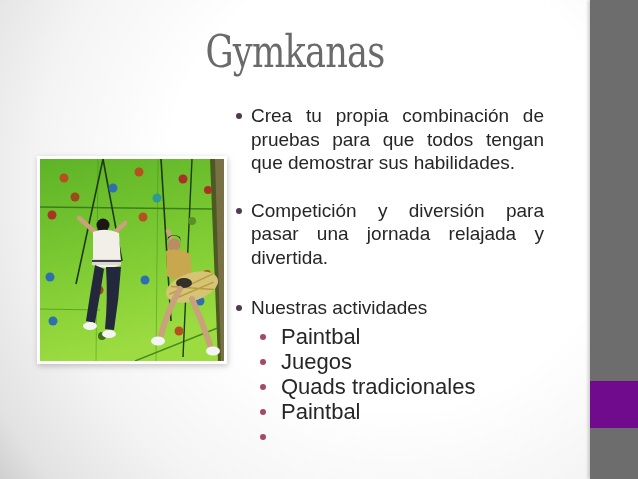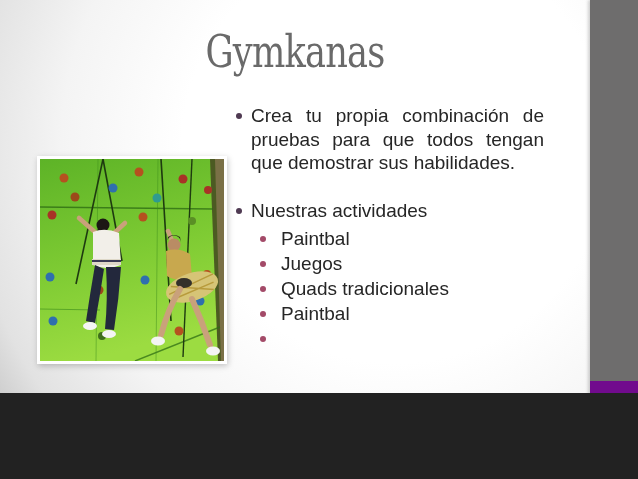--- a/index.html
+++ b/index.html
@@ -1,18 +1,18 @@
 <!DOCTYPE html>
 <html><head>
 <meta charset="utf-8">
 <style>
   html,body{margin:0;padding:0;background:#222;}
   .slide{
     position:relative;
-    width:638px;height:393px;
+    width:638px;height:479px;
     overflow:hidden;
     font-family:"Liberation Sans",sans-serif;
     background:
       radial-gradient(circle at 62% 38%, #ffffff 0%, #ffffff 46%, #f4f4f4 72%, #e2e2e2 92%, #cfcfcf 100%);
     text-decoration: underline;
   }
   
   .accent-bar{
     position:absolute;top:0;right:0;width:48px;height:479px;
     background:#6e6d6d;
@@ -61,21 +61,21 @@
   .dot{
     position:absolute;left:2px;top:9px;
     width:6px;height:6px;border-radius:50%;
     background:#4f3a52;
   }
   .sublist{list-style:none;margin:4px 0 0 0;padding:0;}
   .sublist li{
     position:relative;
     padding-left:21px;
     margin-left:9px;
-    font-size:19px;line-height:25px;
+    font-size:22px;line-height:25px;
     text-align:left;
   }
   .sublist .dot{
     left:0;top:10px;width:6px;height:6px;
     background:#a34a68;
   }
 </style>
 </head>
 <body>
 
@@ -166,20 +166,24 @@
       </g>
     </svg>
   </figure>
 
   <div class="content">
     <ul class="blist">
       <li>
         <span class="dot"></span>
         <p>Crea tu propia combinación de pruebas para que todos tengan que demostrar sus habilidades.</p>
       </li>
+      <li>
+        <span class="dot"></span>
+        <p>Competición y diversión para pasar una jornada relajada y divertida.</p>
+      </li>
       <li class="gap-lg">
         <span class="dot"></span>
         <p>Nuestras actividades</p>
         <ul class="sublist">
           <li>
             <span class="dot"></span>
             <span>Paintbal</span>
           </li>
           <li>
             <span class="dot"></span>

